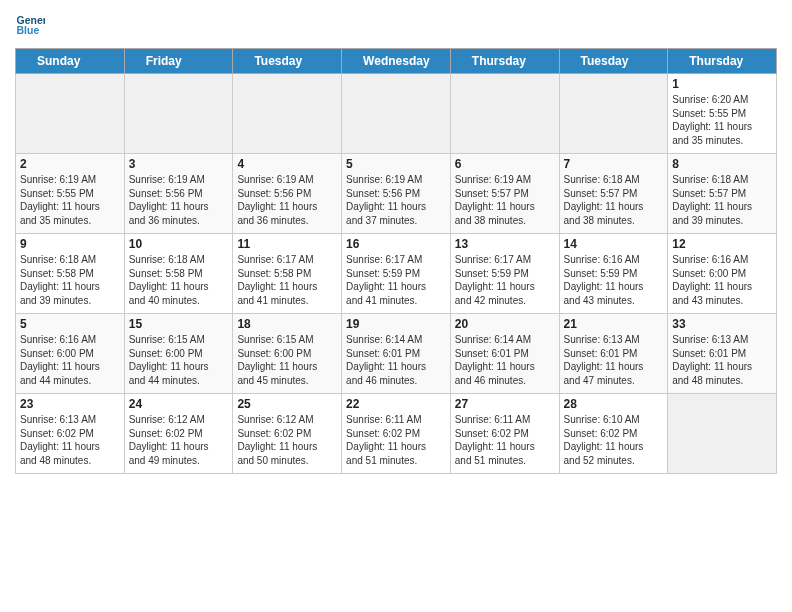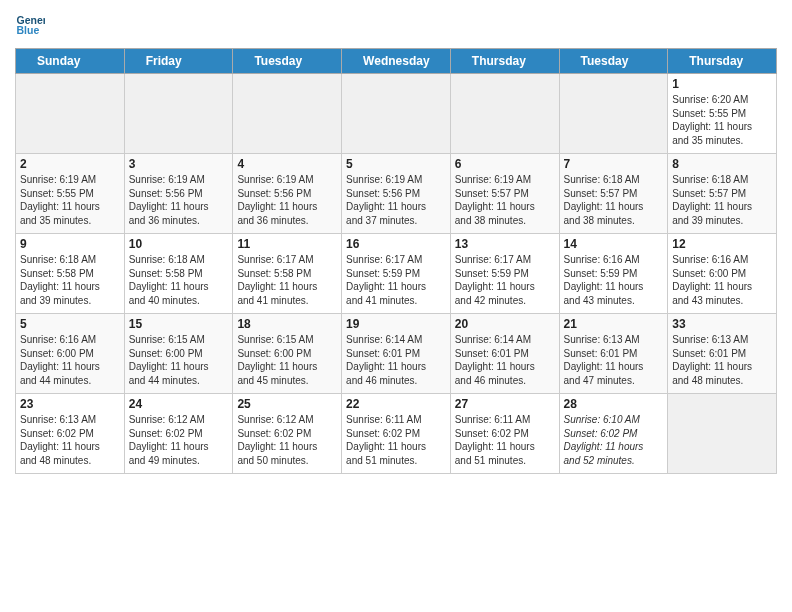--- a/index.html
+++ b/index.html
@@ -255,21 +255,21 @@
           </td>
           <td>
             <span class="day-num">27</span>
             <div class="day-info" style="white-space: pre-line;">Sunrise: 6:11 AM
 Sunset: 6:02 PM
 Daylight: 11 hours
 and 51 minutes.</div>
           </td>
           <td>
             <span class="day-num">28</span>
-            <div class="day-info" style="white-space: pre-line; font-style: italic;">Sunrise: 6:10 AM
+            <div class="day-info" style="white-space: pre-line;">Sunrise: 6:10 AM
 Sunset: 6:02 PM
 Daylight: 11 hours
 and 52 minutes.</div>
           </td>
           <td class="empty"></td>
         </tr>
       </tbody>
   </table>
 </div>
 

